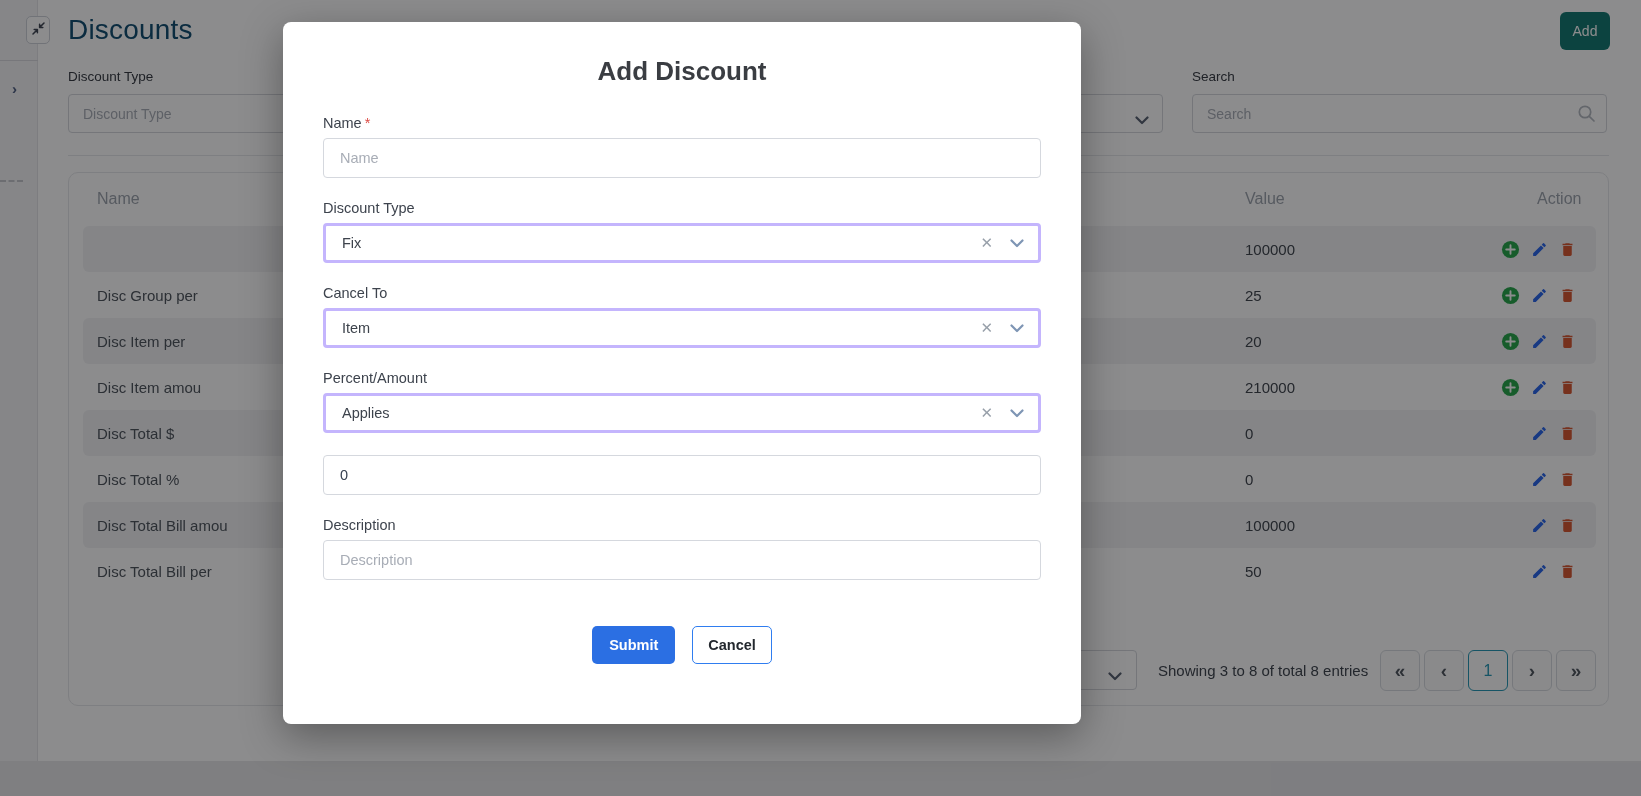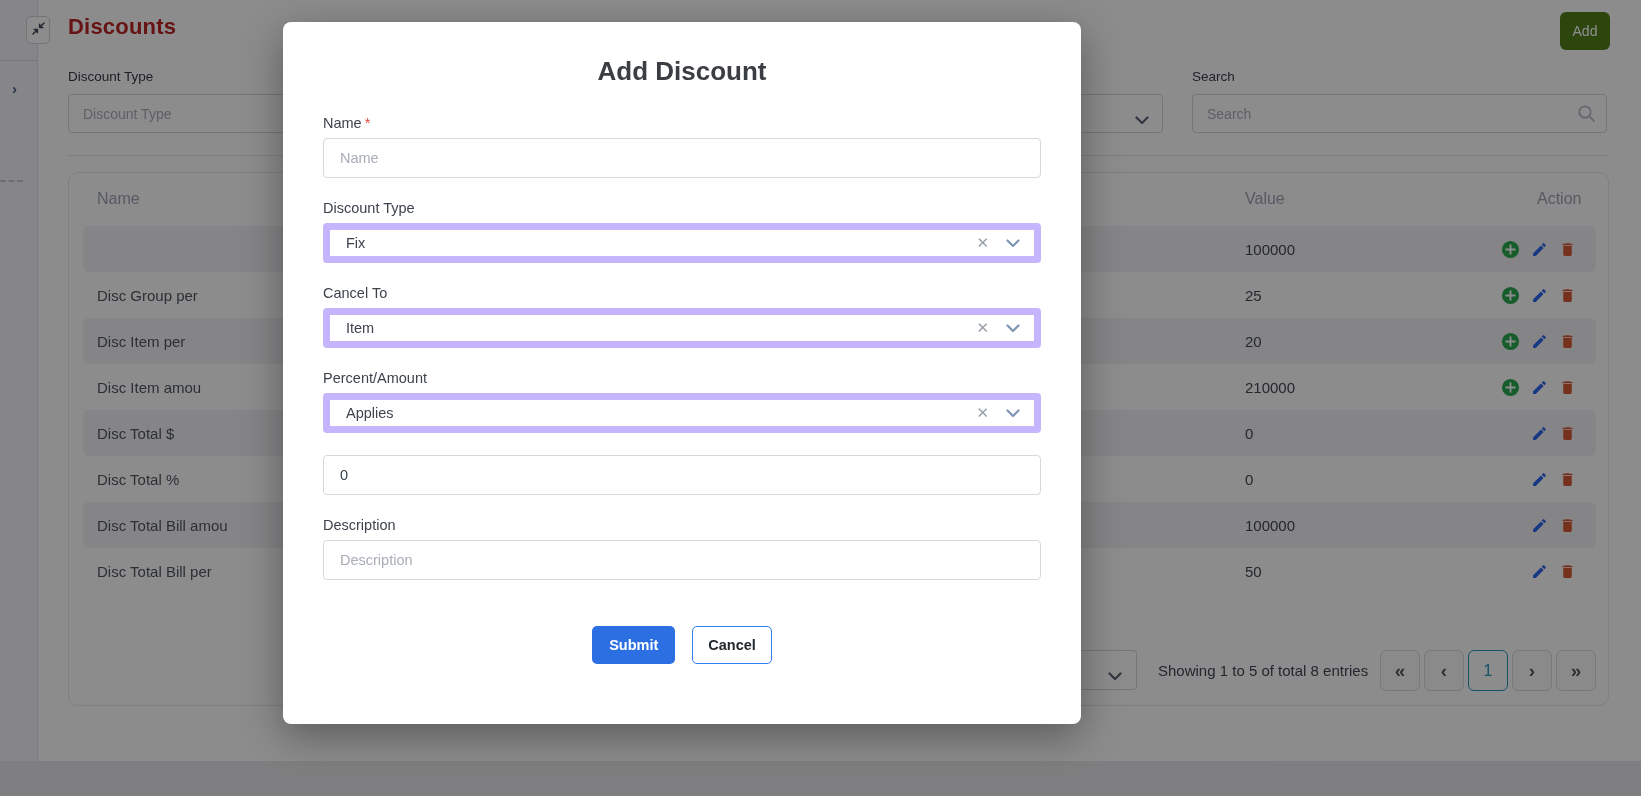--- a/index.html
+++ b/index.html
@@ -10,23 +10,23 @@
   .content-bg { position:absolute; left:0; top:0; width:1641px; height:761px; background:#ffffff; }
 
   .sidebar { position:absolute; left:0; top:0; width:38px; height:761px; background:#f4f4f6; border-right:1px solid #e3e3e7; }
   .sidebar-divider { position:absolute; left:0; top:60px; width:38px; border-top:1px solid #d8d8dd; }
   .sidebar-chevron { position:absolute; left:12px; top:80px; color:#4d5d80; font-size:15px; font-weight:700; cursor:pointer; }
   .sidebar-dash { position:absolute; left:0; top:180px; width:23px; border-top:2px dashed #c2c5cb; }
 
   .collapse-btn { position:absolute; left:26px; top:16px; width:24px; height:28px; background:#fff;
     border:1px solid #ccd0d7; border-radius:5px; display:flex; align-items:center; justify-content:center; cursor:pointer; }
 
-  .page-title { position:absolute; left:68px; top:14px; font-size:22px; font-weight:700; color:#b91c1c; letter-spacing:.2px; }
-
-  .add-btn { position:absolute; left:1560px; top:12px; width:50px; height:38px; background:#4d7c0f; color:#fff;
+  .page-title { position:absolute; left:68px; top:14px; font-size:28px; font-weight:400; color:#0c4a6e; letter-spacing:.2px; }
+
+  .add-btn { position:absolute; left:1560px; top:12px; width:50px; height:38px; background:#0f766e; color:#fff;
     border:none; border-radius:6px; font-size:14px; font-family:inherit; cursor:pointer; }
 
   .filter-label { position:absolute; top:69px; font-size:13.5px; color:#31363e; }
   .filter-input { position:absolute; top:94px; height:39px; border:1px solid #d3d6dc; border-radius:4px;
     background:#fff; font-size:14px; padding:0 14px; color:#374151; font-family:inherit; }
   .filter-input::placeholder { color:#a7acb5; }
   .filter-select { position:absolute; top:94px; height:39px; border:1px solid #d3d6dc; border-radius:4px; background:#fff; }
   .filter-select .chev { position:absolute; right:13px; top:16px; }
   .search-icon-wrap { position:absolute; left:1577px; top:104px; }
 
@@ -60,21 +60,21 @@
   .overlay { position:absolute; left:0; top:0; width:1641px; height:796px; background:rgba(10,10,12,0.47); z-index:10; }
   .modal { position:absolute; left:283px; top:22px; width:798px; height:702px; background:#fff; border-radius:8px;
     box-shadow:0 12px 40px rgba(0,0,0,.35); z-index:20; padding:30px 40px 0; }
   .modal-title { text-align:center; font-size:26px; font-weight:700; color:#3a3d42; margin:4px 0 28px; }
   .fgroup { margin-bottom:22px; }
   .flabel { display:block; font-size:14.5px; color:#3d434d; margin-bottom:7px; }
   .req { color:#dc4b45; margin-left:3px; }
   .finput { width:100%; height:40px; border:1px solid #d5d8de; border-radius:4px; padding:0 16px;
     font-size:14.5px; color:#374151; font-family:inherit; background:#fff; }
   .finput::placeholder { color:#a8adb6; }
-  .fselect { width:100%; height:40px; border:7px solid #c4b5fd; border-radius:4px; display:flex; align-items:center;
+  .fselect { width:100%; height:40px; border:3px solid #c4b5fd; border-radius:4px; display:flex; align-items:center;
     padding:0 14px 0 16px; cursor:pointer; background:#fff; }
   .fselect .val { flex:1; font-size:14.5px; color:#3d434c; }
   .fselect .clear { color:#98a0aa; font-size:15px; margin-right:17px; cursor:pointer; }
   .modal-buttons { display:flex; justify-content:center; gap:17px; margin-top:46px; }
   .submit-btn { background:#2b6fe3; color:#fff; border:none; border-radius:5px; padding:10px 17px;
     font-size:14.5px; font-weight:700; font-family:inherit; cursor:pointer; }
   .cancel-btn { background:#fff; color:#23282e; border:1px solid #2f7df0; border-radius:5px; padding:10px 15px;
     font-size:14.5px; font-weight:700; font-family:inherit; cursor:pointer; }
 </style>
 </head>
@@ -289,21 +289,21 @@
     </div>
   </div>
 
   <div class="pagesize-select">
     <span class="chev">
       <svg width="14" height="9" viewBox="0 0 14 9" fill="none" stroke="#535e6e" stroke-width="2.2" stroke-linecap="round" stroke-linejoin="round">
           <path d="M1.5 1.5 L7 7 L12.5 1.5"></path>
         </svg>
     </span>
   </div>
-  <div class="page-summary">Showing 1 to 5 of total 8 entries</div>
+  <div class="page-summary">Showing 3 to 8 of total 8 entries</div>
   <div class="pager">
     <button class="pager-btn">«</button>
     <button class="pager-btn">‹</button>
     <button class="pager-btn active">1</button>
     <button class="pager-btn">›</button>
     <button class="pager-btn">»</button>
   </div>
 
   <div class="overlay"></div>
 

